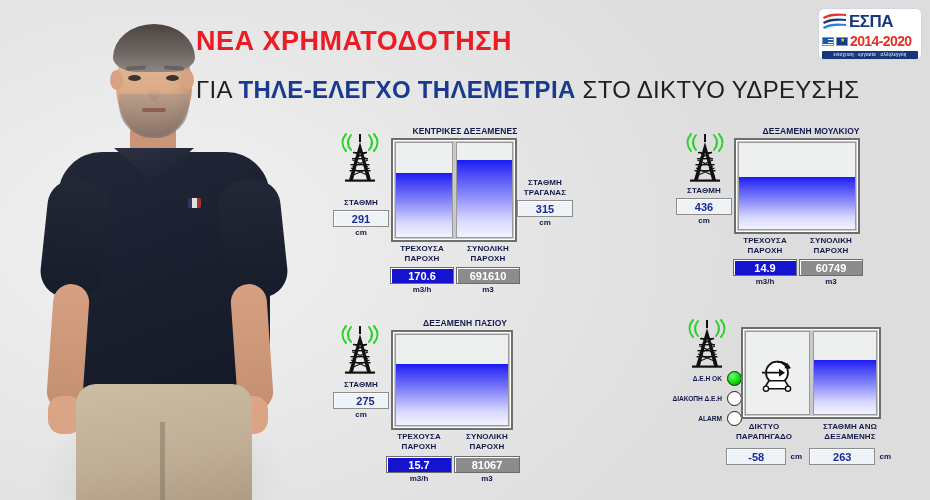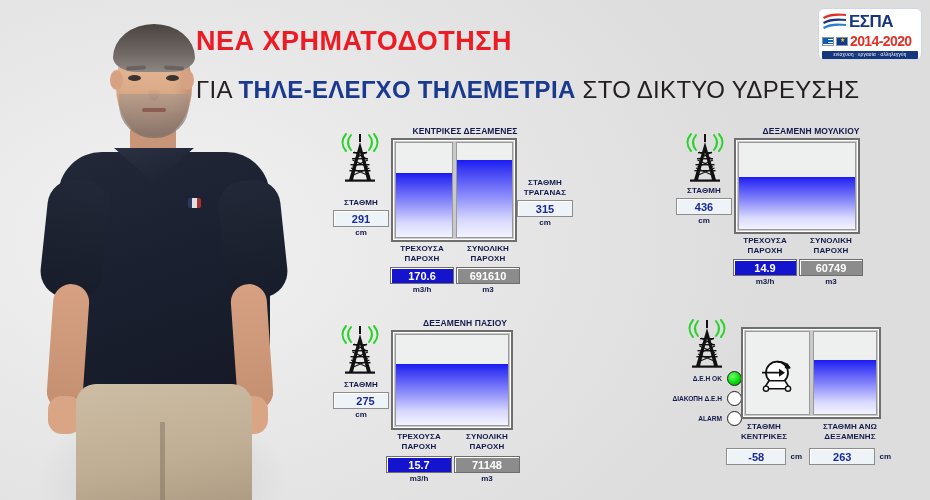--- a/index.html
+++ b/index.html
@@ -384,21 +384,21 @@
     </div>
   </div>
 
   <div style="position:absolute;left:53px;top:114px;width:66px;">
     <div class="lbl">ΤΡΕΧΟΥΣΑ ΠΑΡΟΧΗ</div>
     <div class="vbox blue" style="margin-top:4px;">15.7</div>
     <div class="unit">m3/h</div>
   </div>
   <div style="position:absolute;left:121px;top:114px;width:66px;">
     <div class="lbl">ΣΥΝΟΛΙΚΗ ΠΑΡΟΧΗ</div>
-    <div class="vbox gray" style="margin-top:4px;">71148</div>
+    <div class="vbox gray" style="margin-top:4px;">81067</div>
     <div class="unit">m3</div>
   </div>
 </div>
 
 <div class="panel" style="left:676px;top:310px;width:245px;height:186px;">
 
 
   <svg class="tower" style="left:8px;top:8px;" viewBox="0 0 46 52">
     <g stroke="#2BD12B" stroke-width="2" fill="none" stroke-linecap="round">
       <path d="M14 18 C10 13,10 8,14 3"></path>
@@ -446,21 +446,21 @@
         <circle cx="10" cy="30" r="2.6" fill="#ffffff" stroke="#111" stroke-width="1.4"></circle>
         <circle cx="32" cy="30" r="2.6" fill="#ffffff" stroke="#111" stroke-width="1.4"></circle>
       </svg>
     </div>
     <div class="tank">
       <div class="water" style="height:66%"></div>
     </div>
   </div>
 
   <div style="position:absolute;left:50px;top:112px;width:76px;">
-    <div class="lbl">ΣΤΑΘΜΗ ΚΕΝΤΡΙΚΕΣ</div>
+    <div class="lbl">ΔΙΚΤΥΟ ΠΑΡΑΠΗΓΑΔΟ</div>
     <div style="display:flex;align-items:center;gap:4px;margin-top:6px;">
       <div class="vbox" style="flex:1;">-58</div>
       <div class="unit">cm</div>
     </div>
   </div>
   <div style="position:absolute;left:133px;top:112px;width:82px;">
     <div class="lbl">ΣΤΑΘΜΗ ΑΝΩ ΔΕΞΑΜΕΝΗΣ</div>
     <div style="display:flex;align-items:center;gap:4px;margin-top:6px;">
       <div class="vbox" style="flex:1;">263</div>
       <div class="unit">cm</div>

